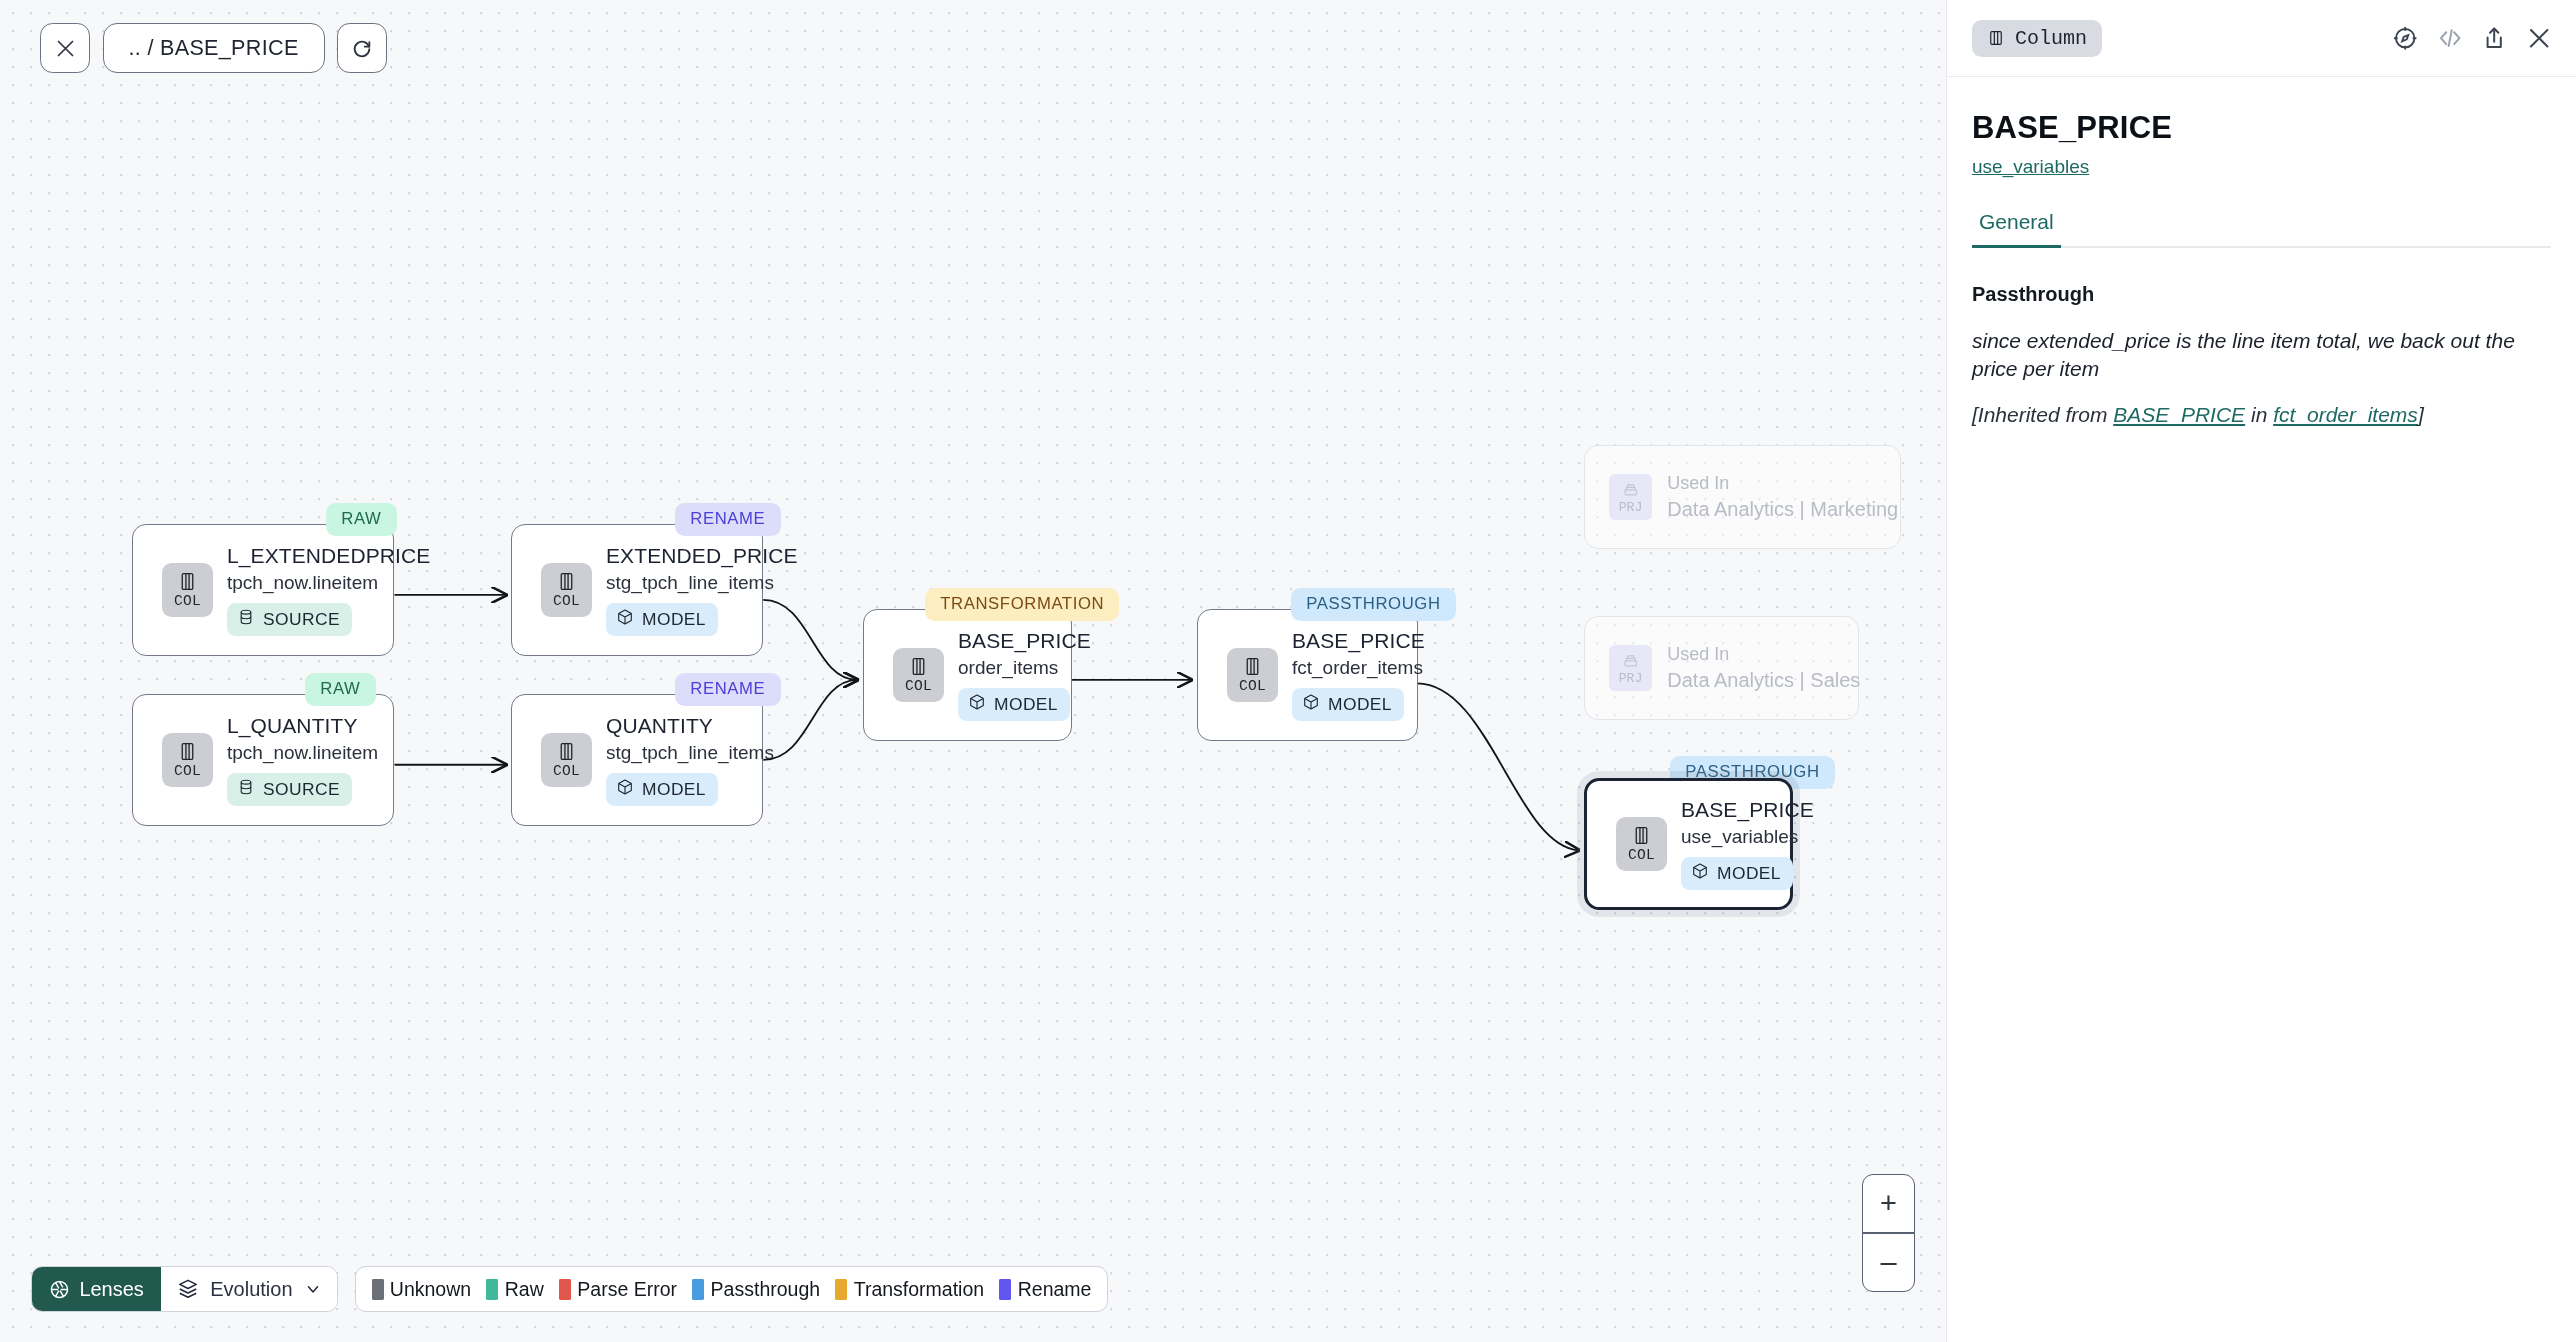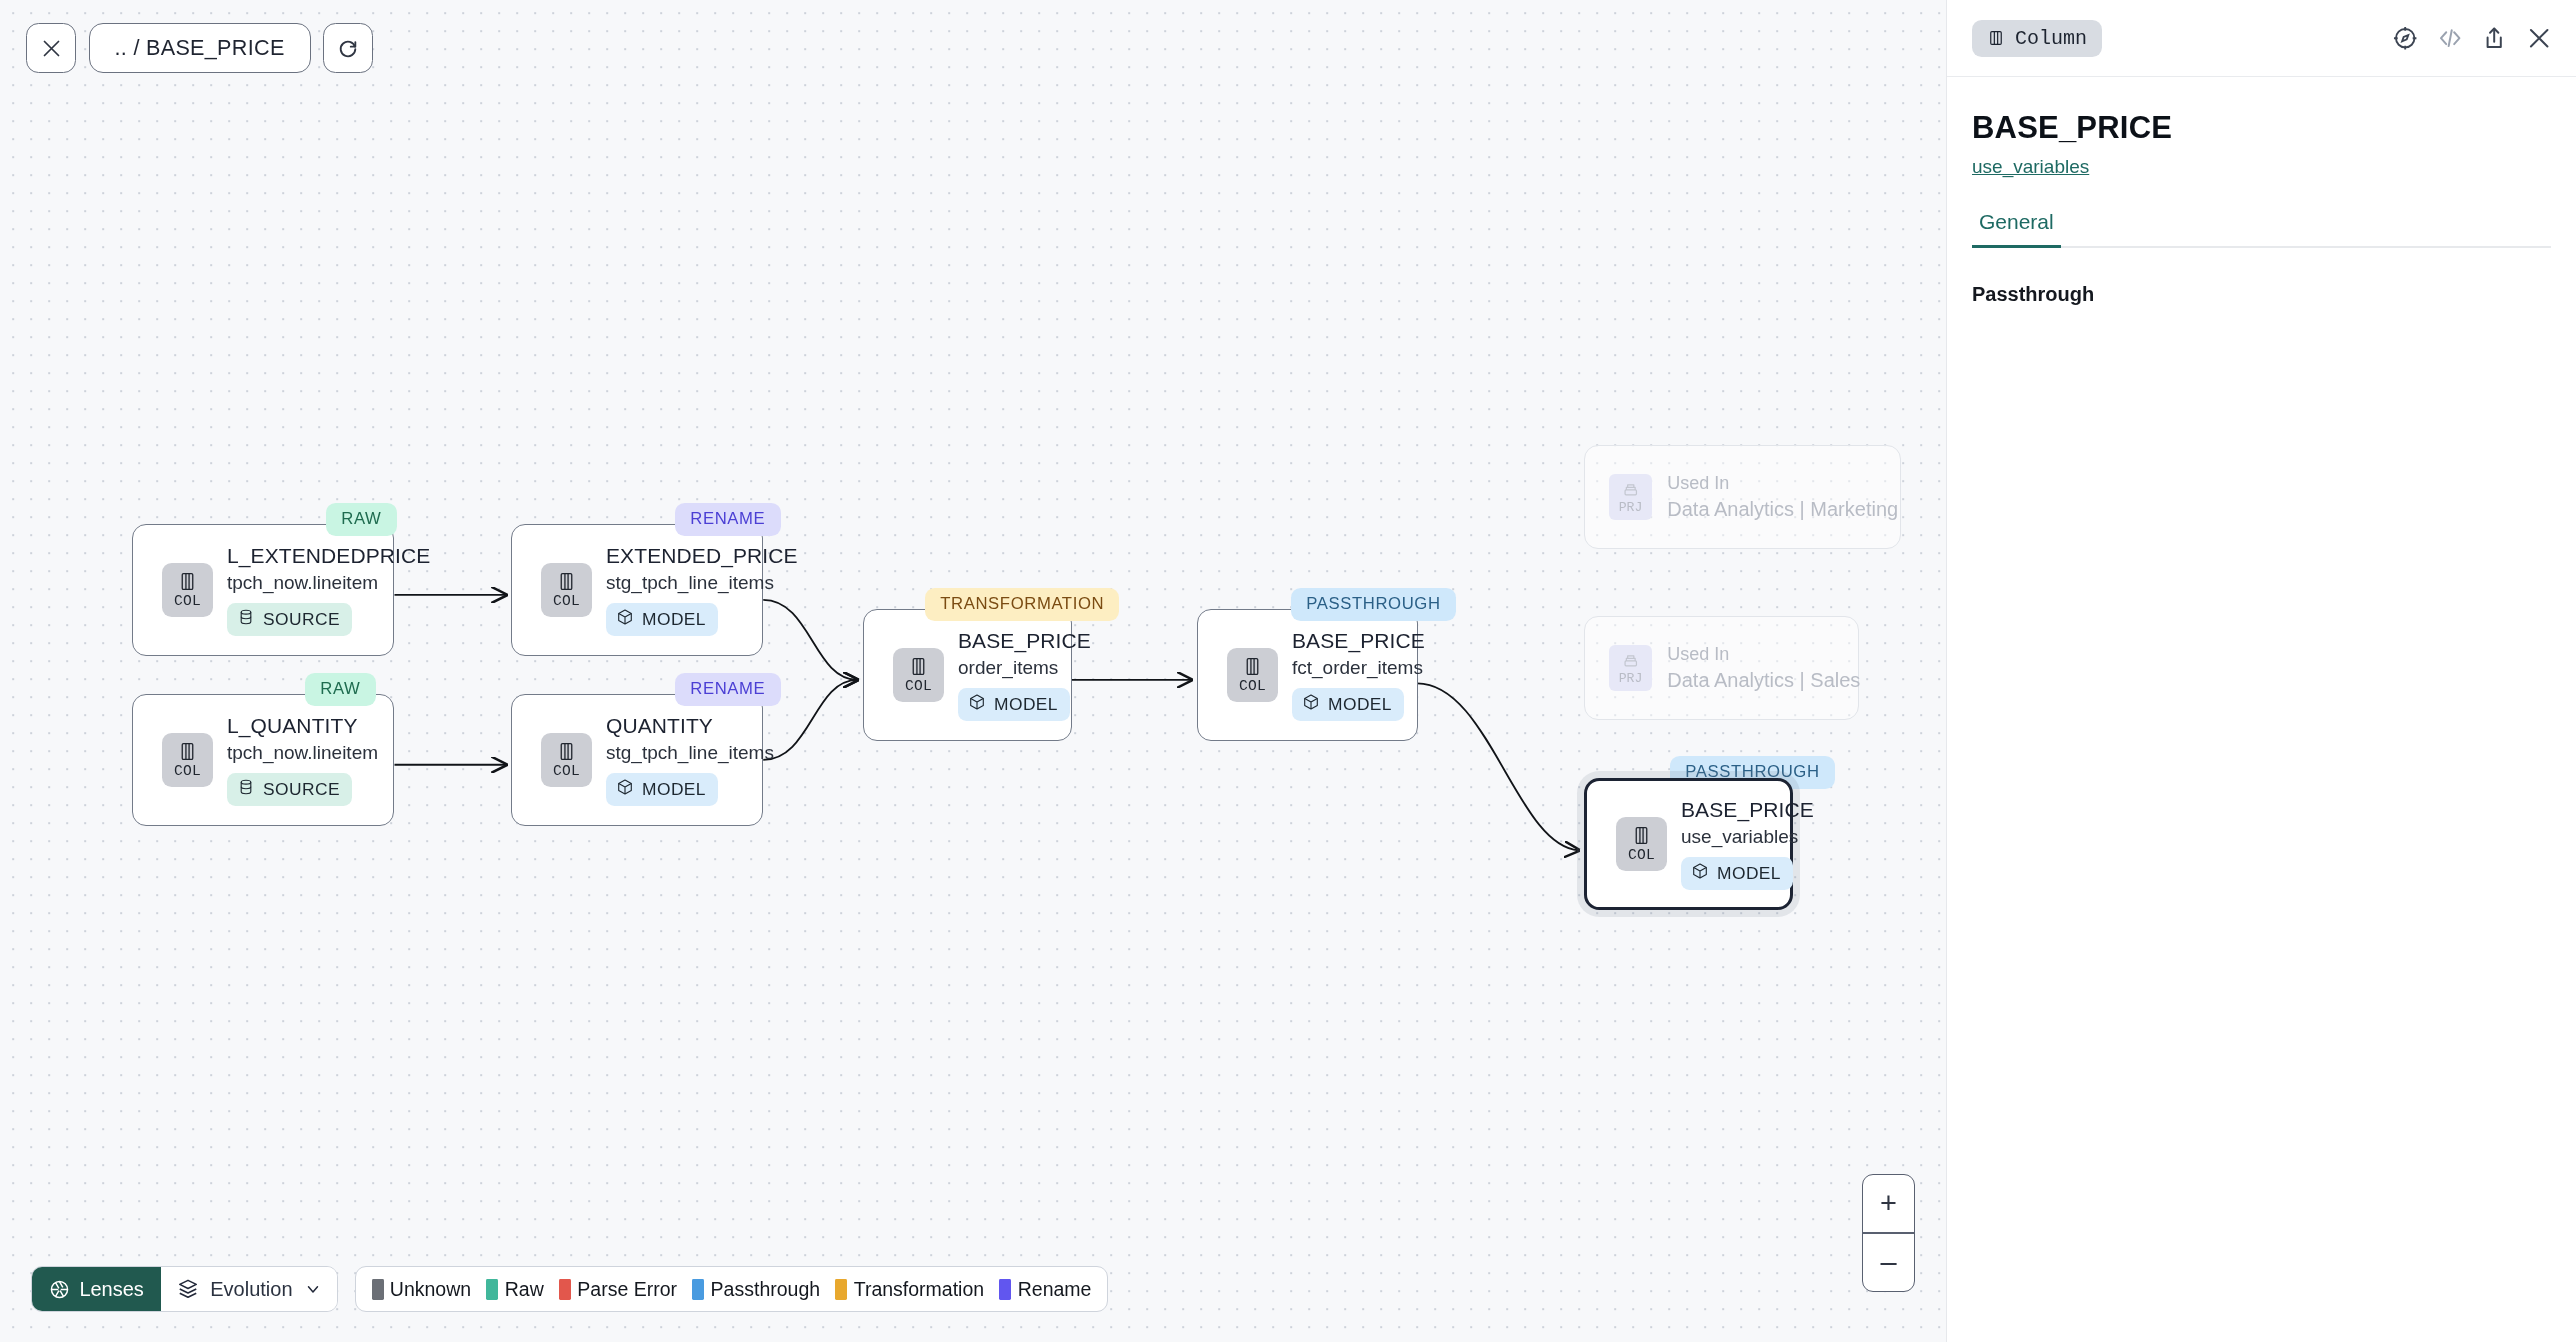--- a/index.html
+++ b/index.html
@@ -17,21 +17,21 @@
     position: absolute; left: 0; top: 0;
     width: 1946px; height: 1343px;
     background-color: #f7f8fa;
     background-image: radial-gradient(circle, #cdd2da 1.1px, transparent 1.2px);
     background-size: 18px 18px;
     background-position: 4.2px 4.2px;
     overflow: hidden;
   }
 
   
-  .topbar { position: absolute; left: 26px; top: 23px; display: flex; align-items: center; gap: 12.5px; z-index: 30; }
+  .topbar { position: absolute; left: 40px; top: 23px; display: flex; align-items: center; gap: 12.5px; z-index: 30; }
   .tb-btn {
     height: 50px; min-width: 50px;
     background: #ffffff;
     border: 1.7px solid #6b7280;
     border-radius: 12.5px;
     display: flex; align-items: center; justify-content: center;
     color: #2f3542;
     cursor: pointer;
   }
   .tb-breadcrumb {
@@ -515,17 +515,23 @@
 
     <div class="panel-title">BASE_PRICE</div>
     <a class="panel-link">use_variables</a>
 
     <div class="tabs">
       <div class="tab">General</div>
     </div>
 
     <div class="section">
       <div class="section-label">Passthrough</div>
+      <div class="desc">
+        <span>since extended_price is the line item total, we back out the price per item</span>
+        <span class="inh">
+          <span>[Inherited from </span><a>BASE_PRICE</a><span> in </span><a>fct_order_items</a><span>]</span>
+        </span>
+      </div>
     </div>
 
   </div>
 </div>
 
 
 </body></html>

